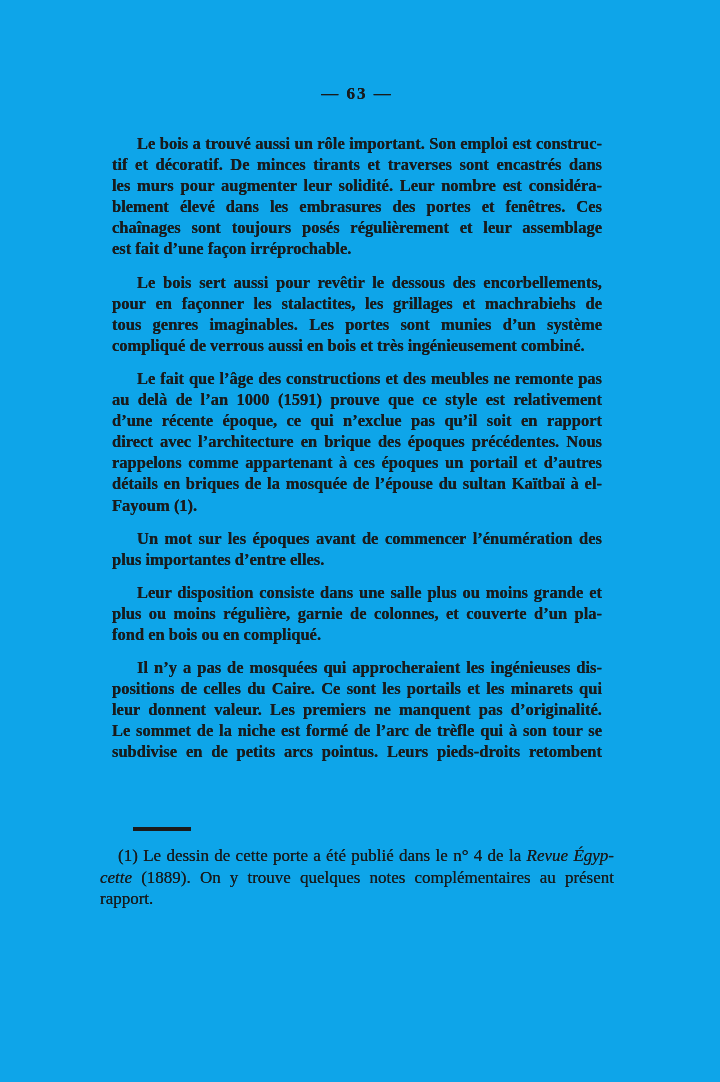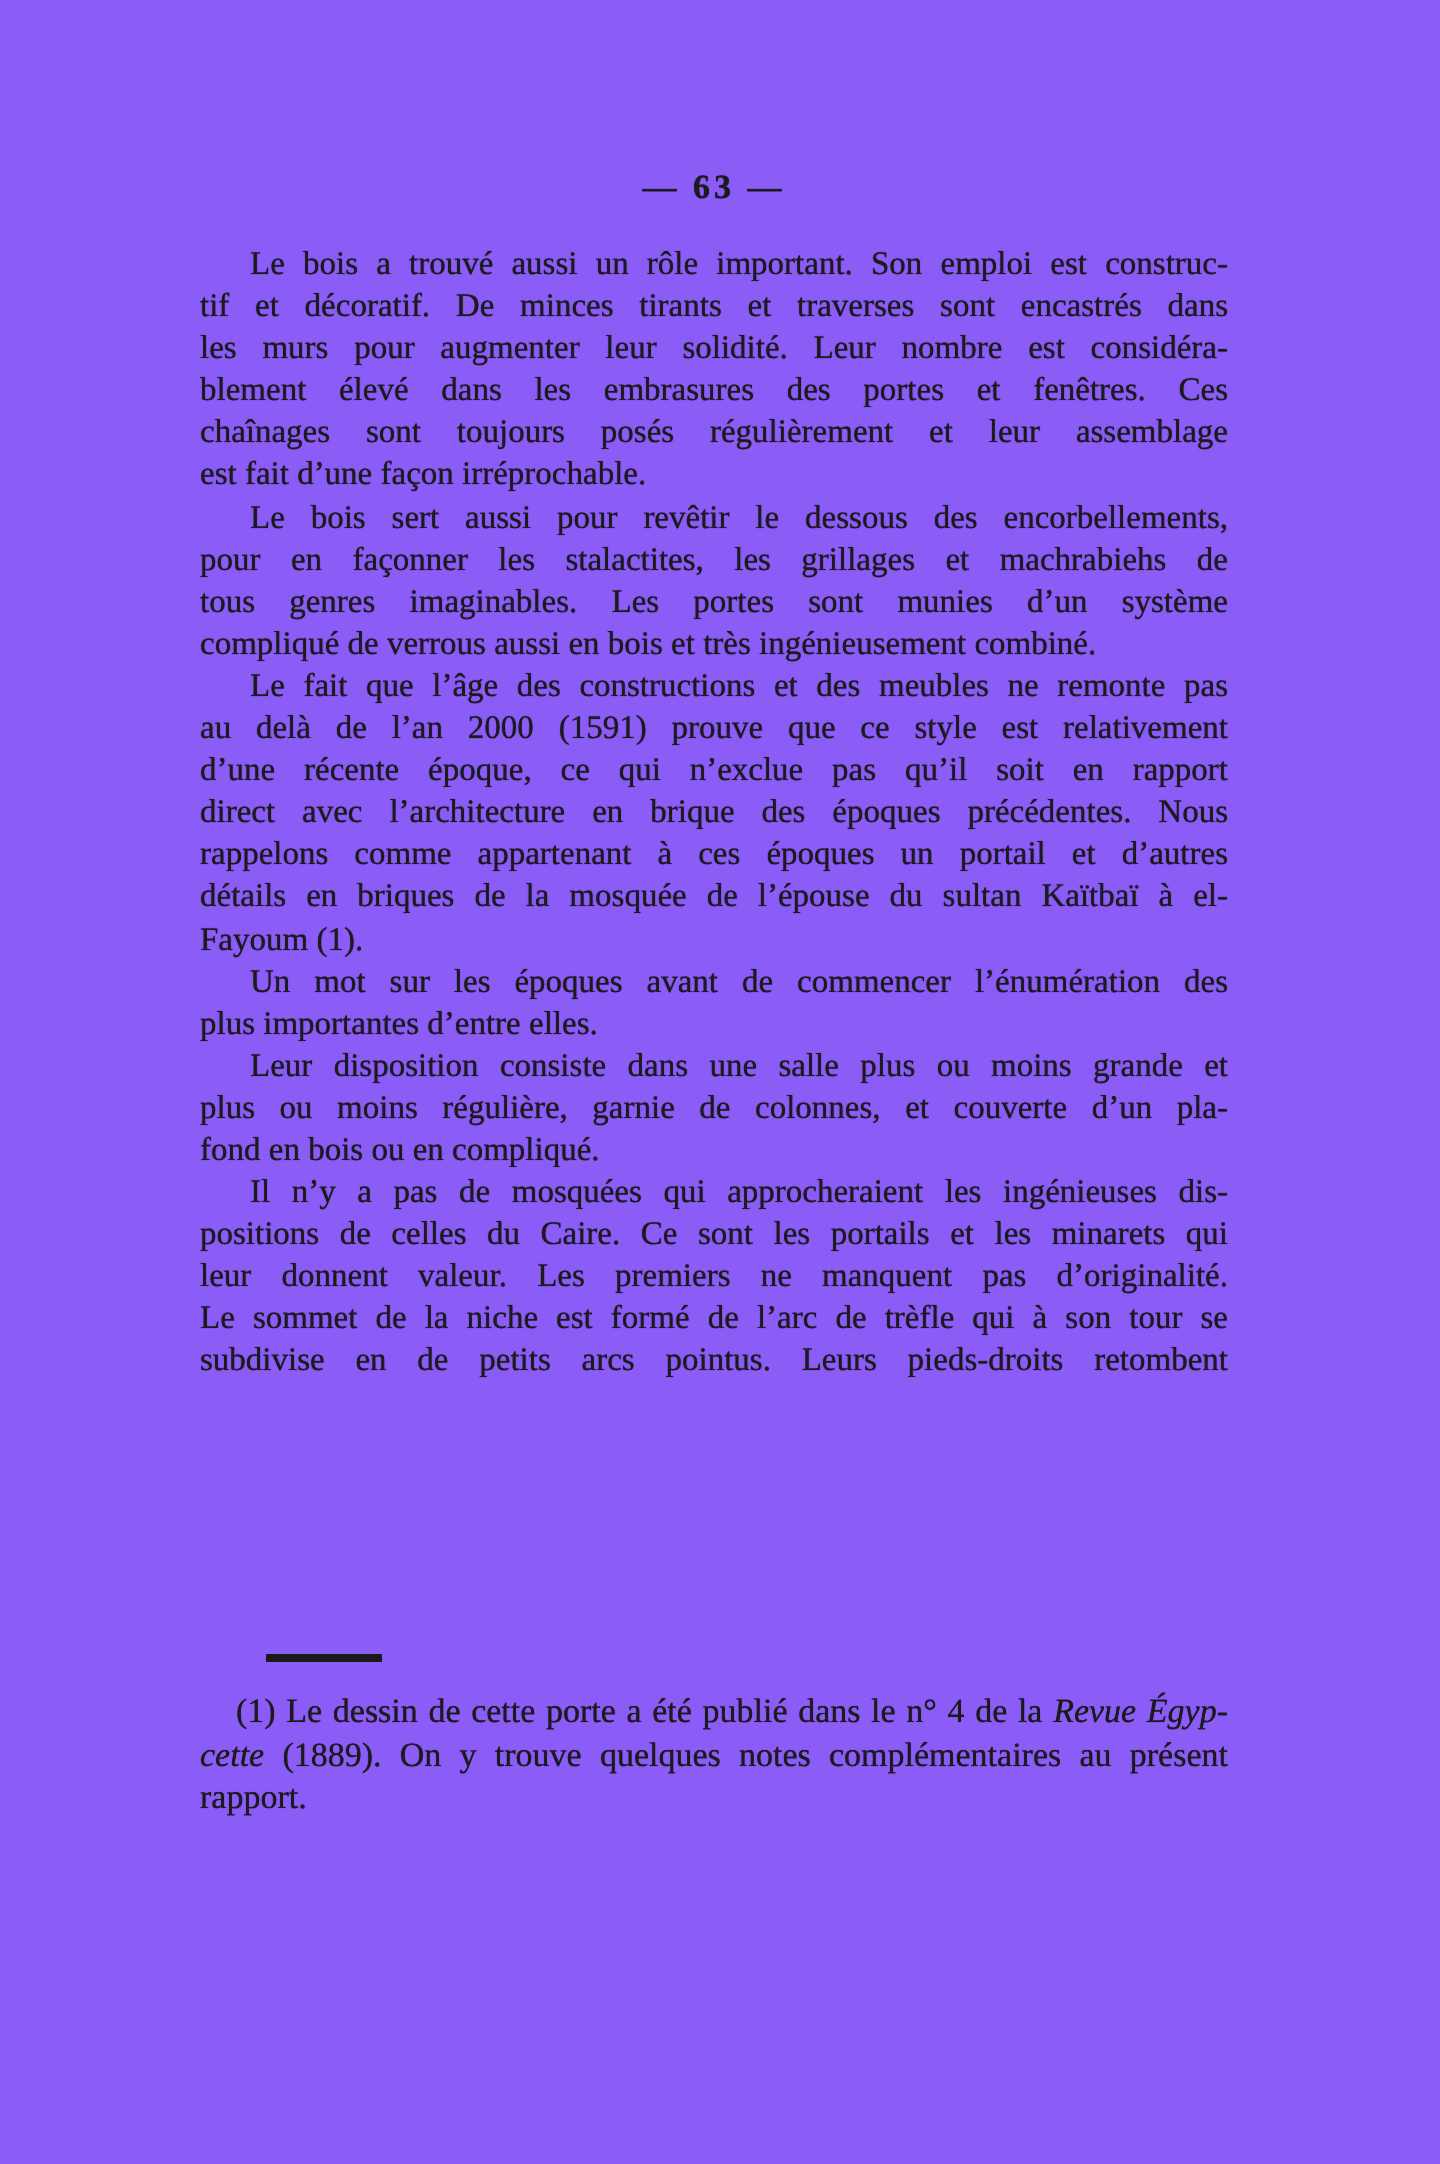--- a/index.html
+++ b/index.html
@@ -4,21 +4,21 @@
 <style>
   html, body {
     margin: 0;
     padding: 0;
     background: #ffffff;
   }
   .page {
     position: relative;
     width: 720px;
     height: 1082px;
-    background: #8b5cf6;
+    background: #0ea5e9;
     font-family: "Liberation Serif", serif;
     color: #1b1b1b;
     overflow: hidden;
   }
   .page-number {
     position: absolute;
     top: 84px;
     left: 100px;
     width: 514px;
     text-align: center;
@@ -29,21 +29,21 @@
   }
   .body-text {
     position: absolute;
     top: 121px;
     left: 100px;
     width: 514px;
     font-size: 16.5px;
     line-height: 21.1px;
     text-shadow: 0 0 0.5px rgba(0,0,0,0.8);
   }
-  p.para { margin: 0; padding: 0; }
+  p.para { margin: 12px; padding: 0; font-weight: bold; }
   .line {
     text-align: justify;
     text-align-last: justify;
     -moz-text-align-last: justify;
     height: 21.1px;
     overflow: visible;
     white-space: nowrap;
   }
   .line.first { text-indent: 25px; }
   .line.last  { text-align-last: left; -moz-text-align-last: left; }
@@ -97,21 +97,21 @@
       <span class="line first" style="display:block">Le bois sert aussi pour revêtir le dessous des encorbellements,</span>
       <span class="line" style="display:block">pour en façonner les stalactites, les grillages et machrabiehs de</span>
       <span class="line" style="display:block">tous genres imaginables. Les portes sont munies d’un système</span>
       <span class="line last" style="display:block">compliqué de verrous aussi en bois et très ingénieusement combiné.</span>
     </p>
 
 
 
     <p class="para">
       <span class="line first" style="display:block">Le fait que l’âge des constructions et des meubles ne remonte pas</span>
-      <span class="line" style="display:block">au delà de l’an 2000 (1591) prouve que ce style est relativement</span>
+      <span class="line" style="display:block">au delà de l’an 1000 (1591) prouve que ce style est relativement</span>
       <span class="line" style="display:block">d’une récente époque, ce qui n’exclue pas qu’il soit en rapport</span>
       <span class="line" style="display:block">direct avec l’architecture en brique des époques précédentes. Nous</span>
       <span class="line" style="display:block">rappelons comme appartenant à ces époques un portail et d’autres</span>
       <span class="line" style="display:block">détails en briques de la mosquée de l’épouse du sultan Kaïtbaï à el-</span>
       <span class="line last" style="display:block">Fayoum (1).</span>
     </p>
 
     <p class="para">
       <span class="line first" style="display:block">Un mot sur les époques avant de commencer l’énumération des</span>
       <span class="line last" style="display:block">plus importantes d’entre elles.</span>

